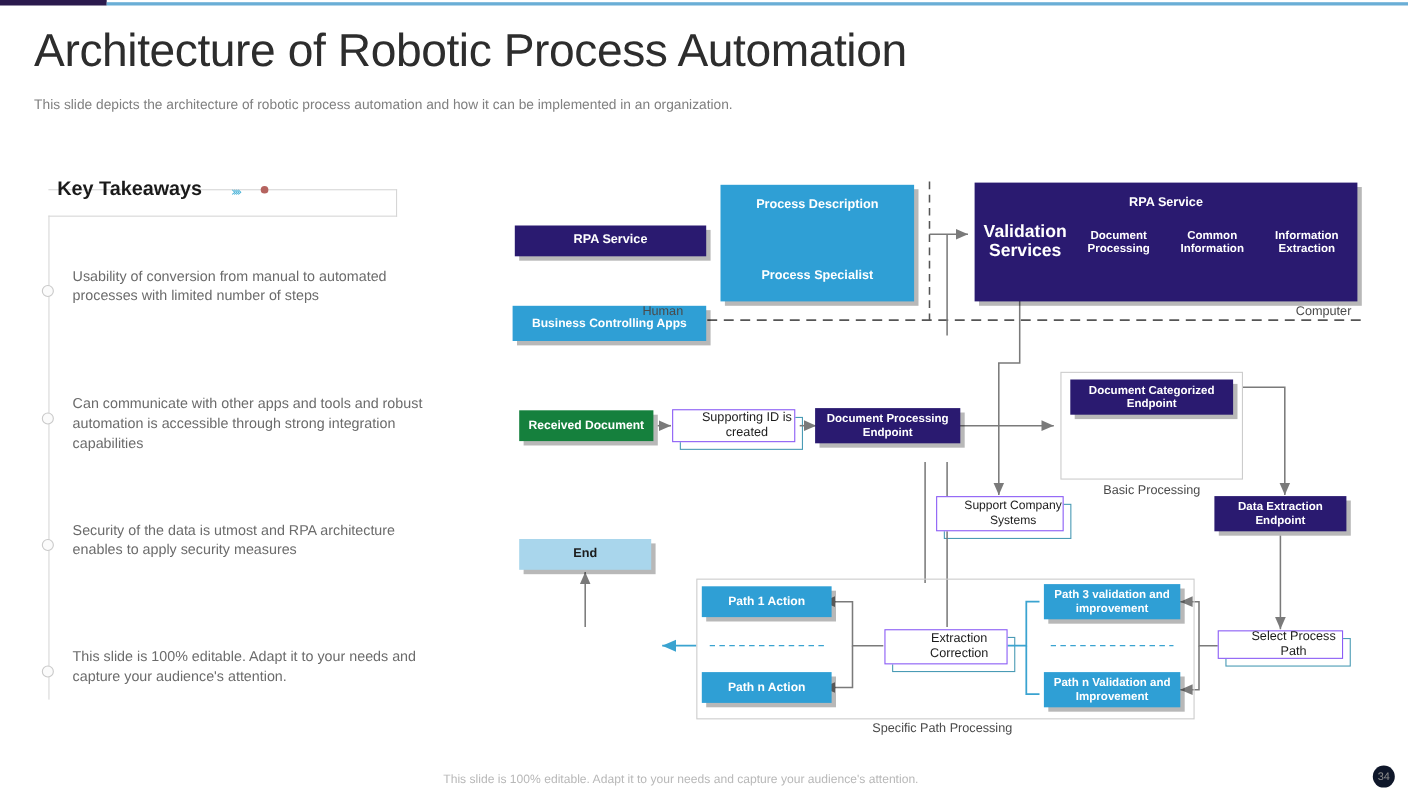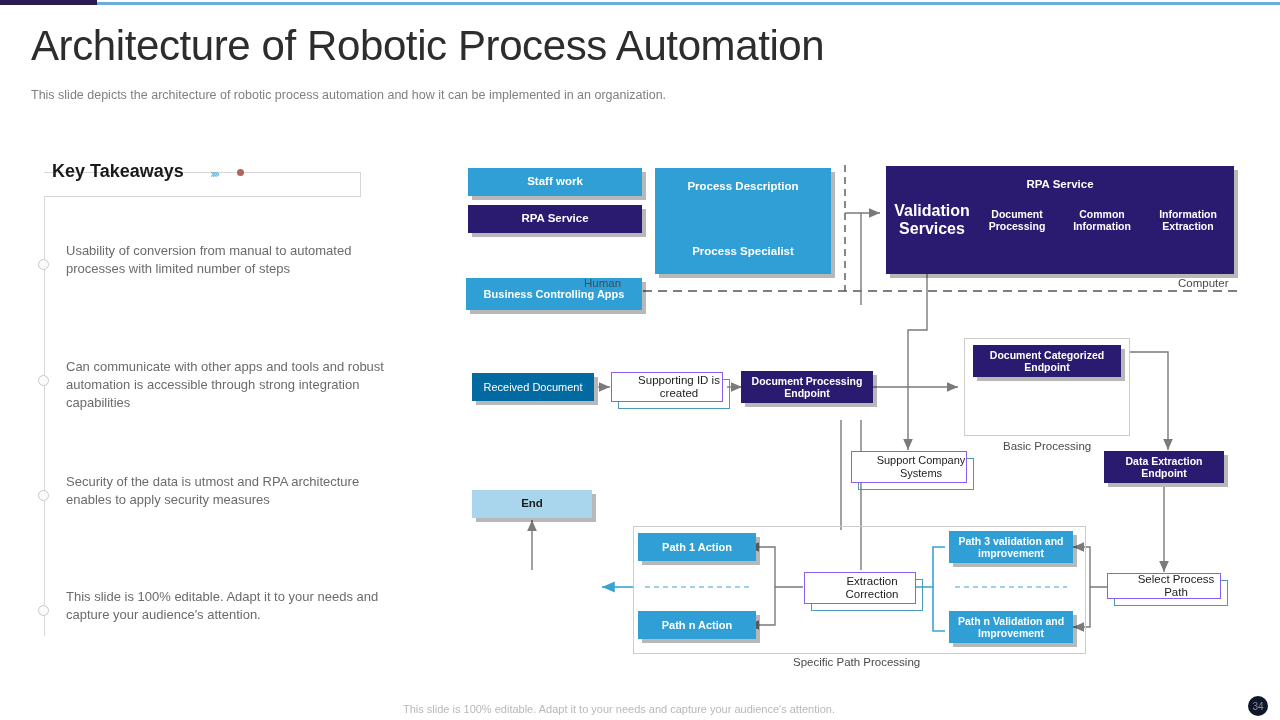--- a/index.html
+++ b/index.html
@@ -71,21 +71,21 @@
   
   #diagram { position: absolute; left: 0; top: 0; width: 1280px; height: 700px; }
   #svg-layer { position: absolute; left: 0; top: 0; width: 1280px; height: 700px; }
 
   .node { position: absolute; display: flex; align-items: center; justify-content: center;
           text-align: center; line-height: 1.15; }
   .sh { box-shadow: 4px 4px 0 0 rgba(0,0,0,0.28); }
 
   .blue    { background: #2f9fd5; color: #ffffff; font-weight: bold; }
   .navy    { background: #2a1a70; color: #ffffff; font-weight: bold; }
-  .violet  { background: #0369a1; color: #ffffff; font-weight: normal; }
+  .violet  { background: #15803d; color: #ffffff; font-weight: bold; }
   .ltblue  { background: #a9d6ec; color: #1c1c1c; font-weight: bold; }
   .white   { background: #ffffff; color: #1c1c1c; font-weight: normal;
              border: 1px solid #8b5cf6; padding-left: 24px; }
   .stack::after {
     content: ""; position: absolute; left: 6px; top: 6px;
     width: 100%; height: 100%; border: 1px solid #4a9bb5;
     z-index: -1; background: #ffffff;
   }
 
   .boxlabel { position: absolute; font-size: 11.5px; color: #4a4a4a; white-space: nowrap; }
@@ -178,21 +178,20 @@
     <path d="M803,587 L775,587 L775,547 L748,547" stroke="#7a7a7a" stroke-width="1.4" fill="none" marker-end="url(#ahg)"></path>
     <path d="M775,587 L775,625 L748,625" stroke="#7a7a7a" stroke-width="1.4" fill="none" marker-end="url(#ahg)"></path>
 
     <path d="M945,547 L933,547 L933,587 L897,587" stroke="#3aa3d0" stroke-width="1.6" fill="none" marker-end="url(#ahb)"></path>
     <path d="M945,631 L933,631 L933,587" stroke="#3aa3d0" stroke-width="1.6" fill="none"></path>
 
     <path d="M1108,587 L1090,587 L1090,547 L1073,547" stroke="#7a7a7a" stroke-width="1.4" fill="none" marker-end="url(#ahg)"></path>
     <path d="M1090,587 L1090,627 L1073,627" stroke="#7a7a7a" stroke-width="1.4" fill="none" marker-end="url(#ahg)"></path>
   </svg>
 
-  <div class="node blue sh" style="left:468px; top:168px; width:174px; height:28px; font-size:11.5px;">Staff work</div>
 
   <div class="node navy sh" style="left:468px; top:205px; width:174px; height:28px; font-size:11.5px;">RPA Service</div>
 
   <div class="node blue sh" style="left:466px; top:242px; width:176px; height:32px; font-size:11px; padding:0 8px;margin-top:36px;">Business Controlling Apps</div>
 
   <div class="node blue sh" style="left:655px; top:168px; width:176px; height:106px;"></div>
   <div class="node" style="left:655px; top:178px; width:176px; height:18px; font-size:11.5px; color:#fff; font-weight:bold;">Process Description</div>
   <div class="node" style="left:655px; top:243px; width:176px; height:18px; font-size:11.5px; color:#fff; font-weight:bold;">Process Specialist</div>
 
   <div class="boxlabel" style="left:584px; top:277px;">Human</div>

